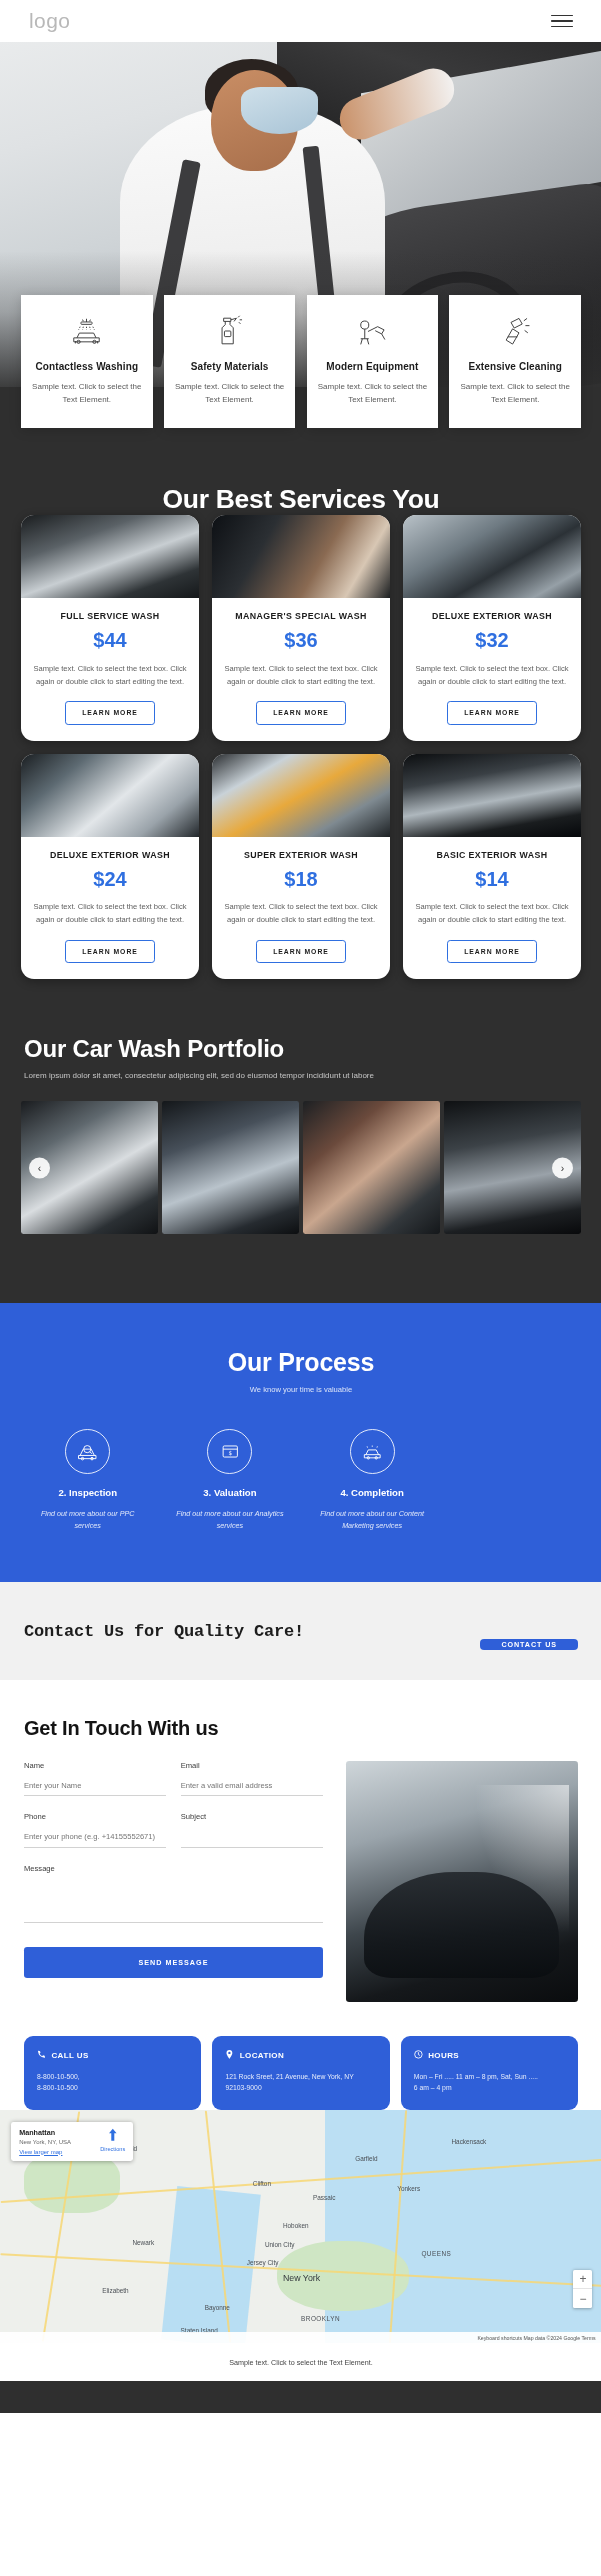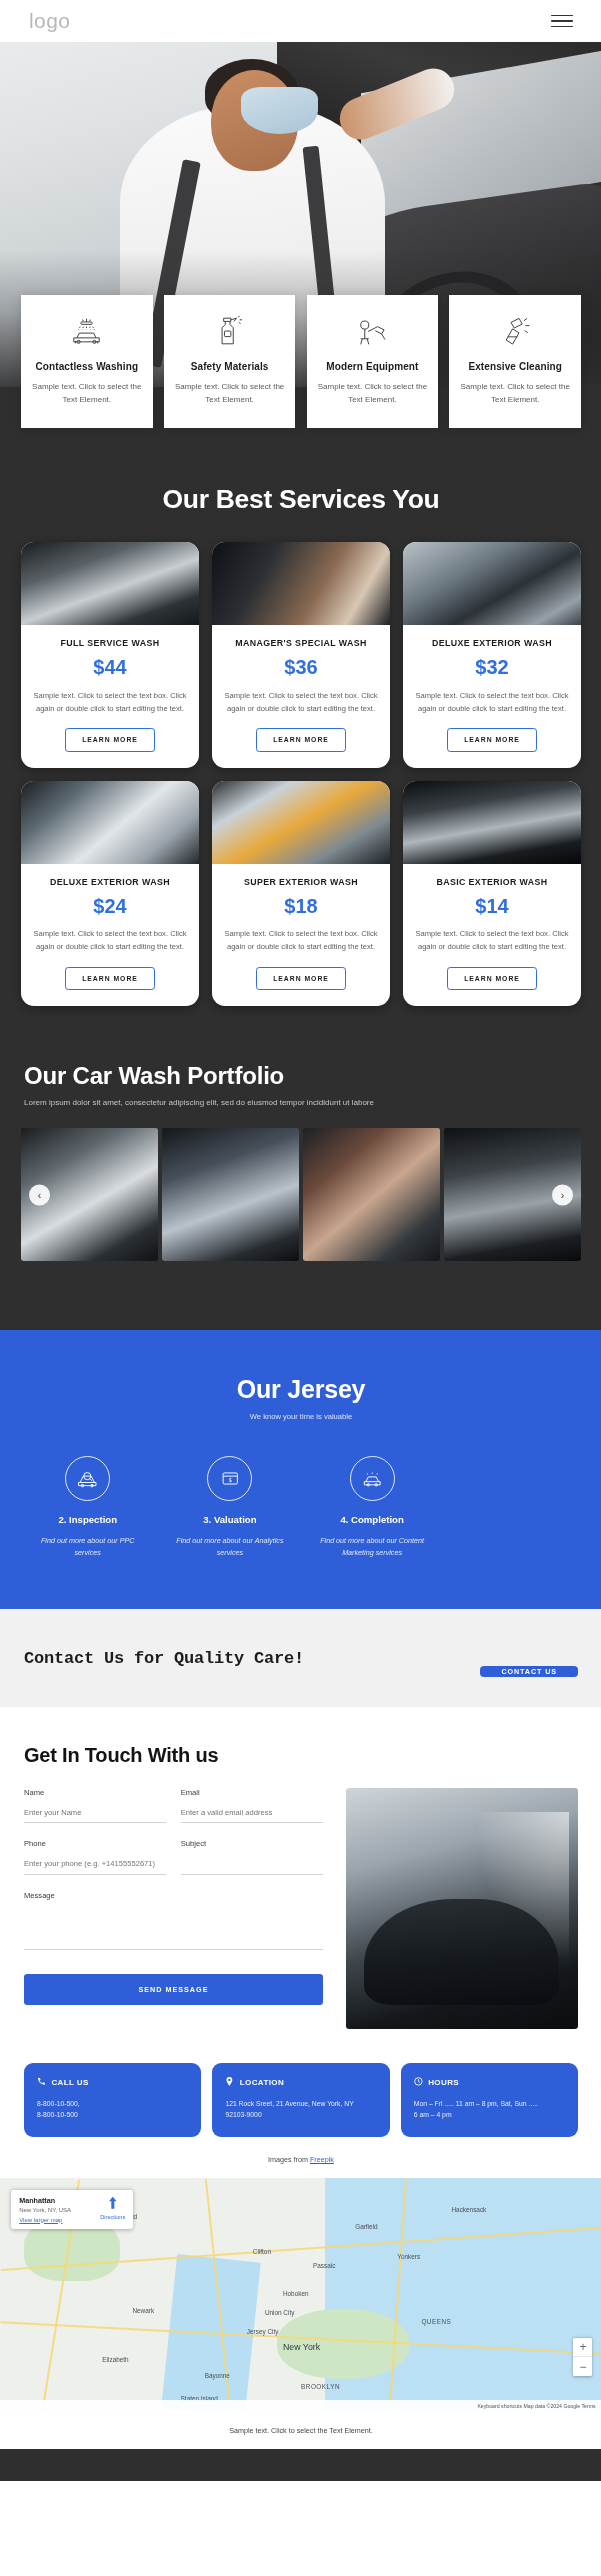--- a/index.html
+++ b/index.html
@@ -93,21 +93,21 @@
   }
   .feat-icon { height:37px; display:flex; align-items:center; justify-content:center; margin-bottom:11.2px; }
   .feat-icon svg { display:block; }
   .feat-title { font-size: 10px; font-weight: 700; color:#1c1c1c; margin-bottom:8px; letter-spacing:0.1px; }
   .feat-desc { font-size: 8px; color:#5a5a5a; line-height: 1.65; }
 
   
   .dark { background:#2f2f2f; padding: 63px 0 0 0; }
   .sec-title {
     color:#fff; font-size: 26.5px; font-weight: 700; text-align:center;
-    letter-spacing:-0.3px; margin-bottom: 27px;
+    letter-spacing:-0.3px; 
   }
   .services {
     display:grid; grid-template-columns: repeat(3, 1fr);
     gap: 13px; padding: 0 21px;
   }
   .svc-card { background:#fff; border-radius:13px; overflow:hidden; box-shadow:0 2.4px 9.6px rgba(0,0,0,.3); }
   .svc-img { height: 83px; position:relative; overflow:hidden; }
   .svc-body { padding: 13px 11.2px 16px; text-align:center; }
   .svc-name { font-size: 8.8px; font-weight:700; color:#1b1b1b; letter-spacing:0.4px; margin-bottom:8px; }
   .svc-price { font-size: 20px; font-weight:700; color:#2f6fe0; margin-bottom:9.6px; }
@@ -436,21 +436,21 @@
         <div class="pf-item pf-1"></div>
         <div class="pf-item pf-2"></div>
         <div class="pf-item pf-3"></div>
         <div class="pf-item pf-4"></div>
         <div class="pf-arrow pf-next">›</div>
       </div>
     </div>
   </div>
 
   <div class="process">
-    <div class="proc-title">Our Jersey</div>
+    <div class="proc-title">Our Process</div>
     <div class="proc-sub">We know your time is valuable</div>
     <div class="proc-grid">
 
 
       <div>
         <div class="proc-circle">
           <svg width="22.5" height="19" viewBox="0 0 28 24" fill="none" stroke="#fff" stroke-width="1.2">
             <path d="M5 17l4-8h10l4 8"></path>
             <path d="M3 17h22v4H3z"></path>
             <circle cx="8" cy="21" r="1.6"></circle>
@@ -570,23 +570,20 @@
               <path d="M8 4v4.3l2.8 1.7"></path>
             </svg>
         </span>
         <span>HOURS</span>
       </div>
       <div class="info-body" style="white-space:pre-line;">Mon – Fri ..... 11 am – 8 pm, Sat, Sun .....
 6 am – 4 pm</div>
     </div>
   </div>
 
-  <div class="credit">
-    <span>Images from </span><a href="#">Freepik</a>
-  </div>
 
   <div class="map">
     <div class="map-bg"></div>
     <div class="water-1"></div>
     <div class="water-2"></div>
     <div class="green-1"></div>
     <div class="green-2"></div>
     <div class="road r1"></div>
       <div class="road r2"></div>
       <div class="road r3"></div>

